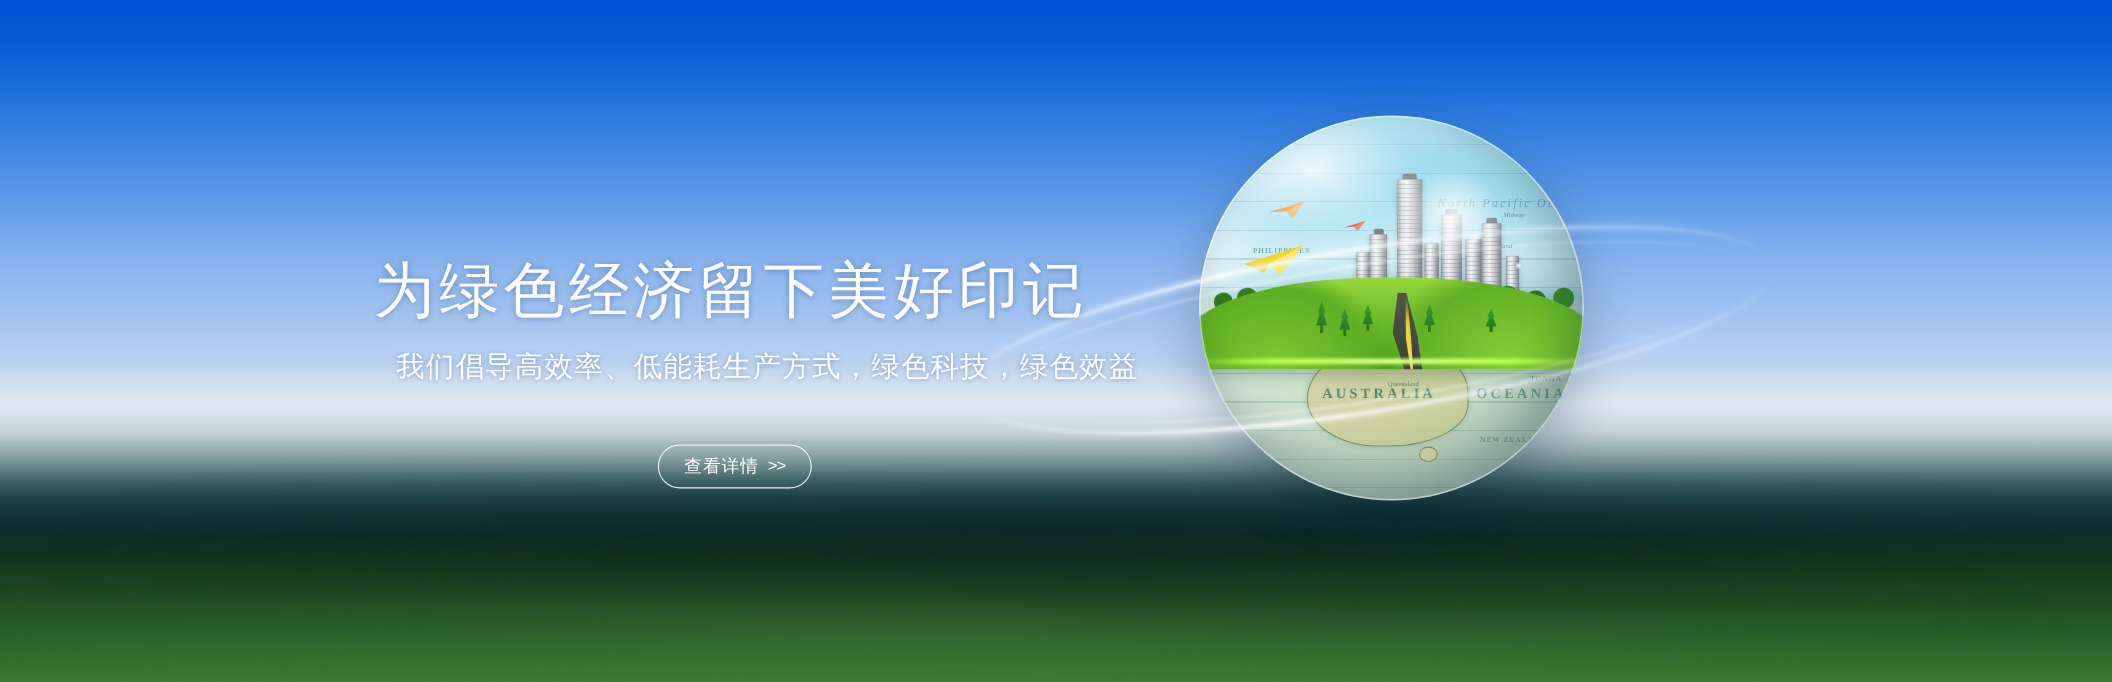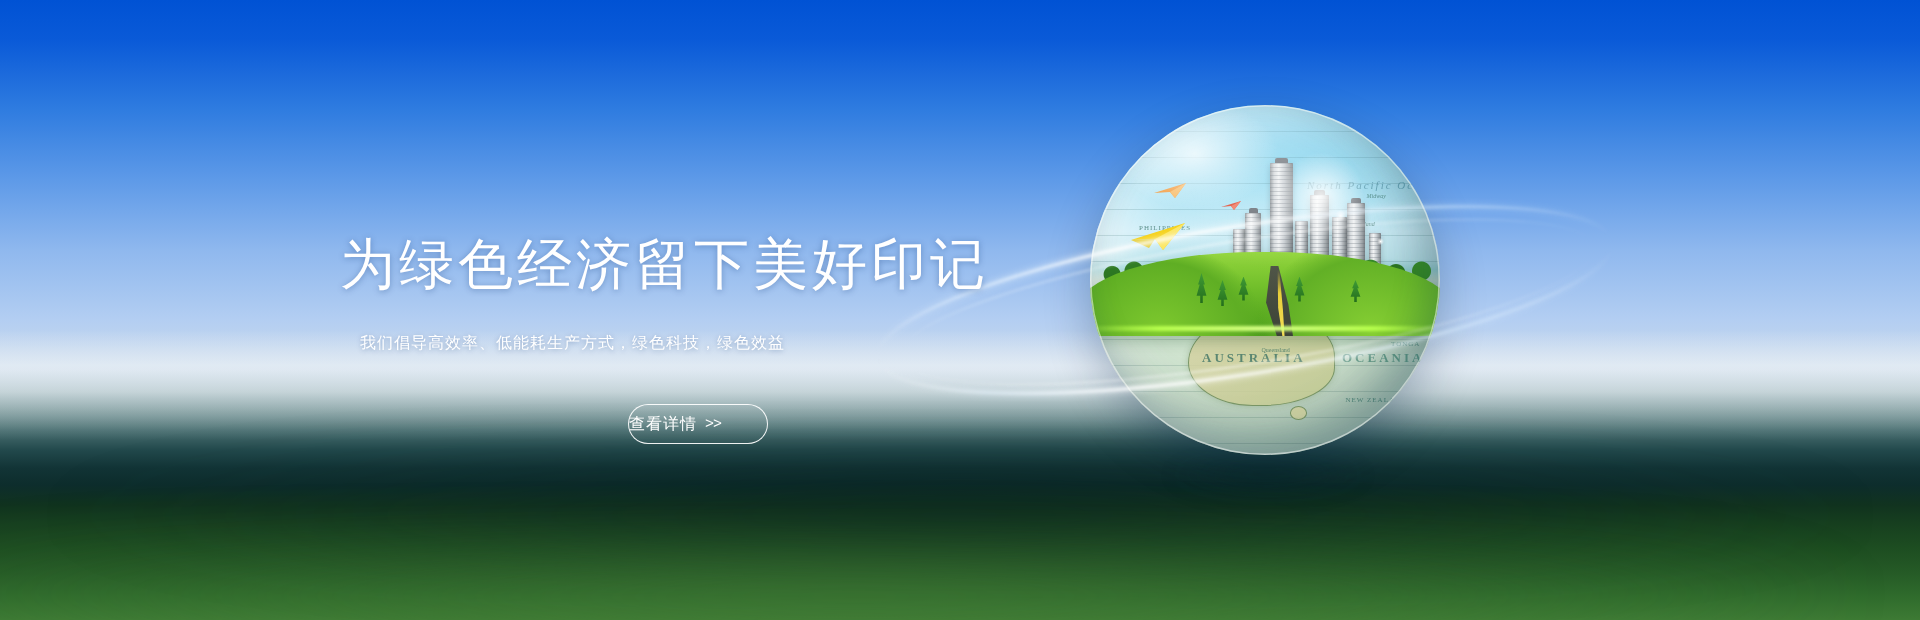--- a/index.html
+++ b/index.html
@@ -67,39 +67,39 @@
     font-size:55px;
     font-weight:300;
     letter-spacing:4px;
     color:#ffffff;
     white-space:nowrap;
     text-shadow:0 1px 6px rgba(10,45,110,.35);
     font-family:Liberation Mono, monospace;
   }
   .subline{
     position:absolute;
-    left:360px; top:333px;
-    font-size:16px;
+    left:360px; top:316px;
+    font-size:26px;
     font-weight:400;
     letter-spacing:1px;
     color:#ffffff;
     white-space:nowrap;
     text-shadow:0 1px 5px rgba(10,45,110,.35);
   }
   .cta{
     position:absolute;
-    left:628px; top:404px;
+    left:598px; top:404px;
     width:140px; height:40px;
     border:1px solid rgba(255,255,255,.92);
     border-radius:22px;
     background:rgba(255,255,255,.03);
     color:#ffffff;
     font-size:16px;
     letter-spacing:1px;
-    display:flex; align-items:center; 
+    display:flex; align-items:center; justify-content:center;
     cursor:pointer;
     pointer-events:auto;
     white-space:nowrap;
   }
   .cta .arrow{ margin-left:8px; font-family:"Liberation Mono","DejaVu Sans Mono",monospace; font-size:15px; letter-spacing:-1px;}
 
   
   .globe-wrap{
     position:absolute;
     left:1090px; top:105px;

